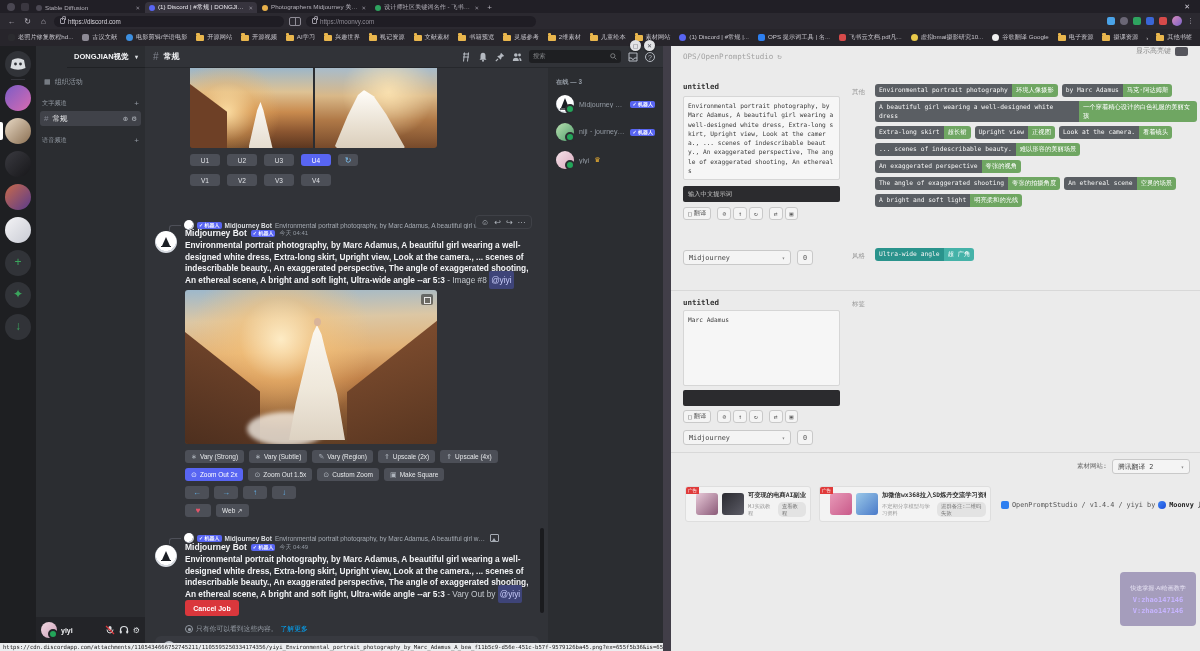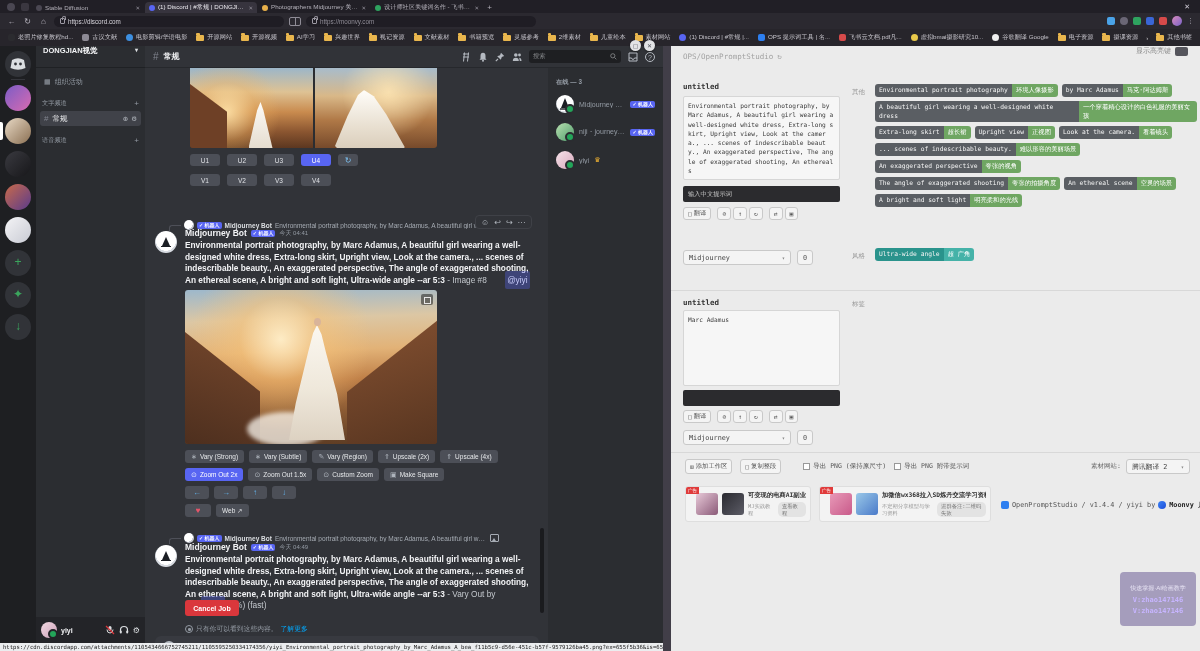--- a/index.html
+++ b/index.html
@@ -50,22 +50,22 @@
 
   
   #discord { left:0; top:46px; width:663px; height:605px; background:#313338; overflow:hidden; }
   #rail { left:0; top:0; width:36px; height:605px; background:#1e1f22; }
   .rico { position:absolute; left:5px; width:26px; height:26px; border-radius:50%; overflow:hidden; }
   .rico.util { background:#313338; color:#3ba55d; font-size:12px; text-align:center; line-height:25px; }
   .railsel { position:absolute; left:0; width:3px; height:18px; background:#fff; border-radius:0 2px 2px 0; }
   .raildiv { position:absolute; left:11px; top:33px; width:14px; height:1px; background:#35363c; }
 
   #dsidebar { left:36px; top:0; width:109px; height:605px; background:#2b2d31; }
-  .sb-head { height:22px; border-bottom:1px solid #1f2124; display:flex; align-items:flex-start;
-    padding:0 7px; color:#f2f3f5; font-size:7.5px; font-weight:bold; }
+  .sb-head { height:22px; border-bottom:1px solid #1f2124; display:flex; align-items:center;
+    padding:0 7px; color:#f2f3f5; font-size:7.5px; font-weight:bold;margin-left:31px; }
   .sb-head .chev { margin-left:auto; font-size:6px; color:#dbdee1; }
   .sb-item { display:flex; align-items:center; gap:4px; margin:7px 4px 0 4px; padding:0 4px;
     height:14px; color:#949ba4; font-size:7px; border-radius:3px; }
   .sb-sect { display:flex; align-items:center; margin:10px 6px 0 6px; color:#949ba4; font-size:6.2px; }
   .sb-sect .plus { margin-left:auto; font-size:8px; }
   .sb-chan { display:flex; align-items:center; gap:4px; margin:3px 4px 0 4px; padding:0 4px;
     height:15px; border-radius:3px; background:#404249; color:#f2f3f5; font-size:7.5px; }
   .sb-chan .hash { color:#80848e; font-size:8px; }
   .sb-chan .mini { margin-left:auto; color:#b5bac1; font-size:6.5px; display:flex; gap:3px; }
   #userpanel { position:absolute; left:0; bottom:8px; width:109px; height:26px; background:#232428;
@@ -126,21 +126,21 @@
     font-weight:bold; flex:none; }
   .mainav { position:absolute; left:10px; width:22px; height:22px; border-radius:50%;
     background:radial-gradient(circle at 50% 45%, #fff 60%, #d8dce2 61%); overflow:hidden; }
   .mainav svg { position:absolute; left:4px; top:4px; }
   .authrow { position:absolute; display:flex; align-items:center; gap:4px; }
   .botname { color:#f2f3f5; font-size:8.5px; font-weight:bold; }
   .ts { color:#949ba4; font-size:6px; }
   .msgtext { position:absolute; width:352px; font-size:8.3px; line-height:11.6px;
     color:#f2f3f5; font-weight:bold; }
   .dim { color:#c4c9ce; font-weight:normal; }
-  .mention { background:rgba(88,101,242,.35); color:#c9cdfb; border-radius:2px; padding:4px 2px; font-weight:normal;margin-left:16px; }
+  .mention { background:rgba(88,101,242,.35); color:#c9cdfb; border-radius:2px; padding:4px 2px; font-weight:normal; }
   .mjimage { position:absolute; left:40px; top:222px; width:252px; height:154px; border-radius:3px; overflow:hidden;
     background:
       radial-gradient(circle at 38% 32%, rgba(255,238,200,.95) 0%, rgba(248,195,120,.55) 22%, rgba(248,180,100,0) 48%),
       linear-gradient(178deg,#9db8cc 0%,#dcc7a4 20%,#e2b277 40%,#c08048 58%,#8a5a33 78%,#5a3a22 100%); }
   .mjimage::before { content:""; position:absolute; left:-15px; top:30px; width:90px; height:130px;
     background:linear-gradient(200deg,#7a4a2e,#4a2d1d); clip-path:polygon(0 0,100% 55%,100% 100%,0 100%); }
   .mjimage::after { content:""; position:absolute; right:-20px; top:15px; width:110px; height:145px;
     background:linear-gradient(160deg,#8a5433,#54331f); clip-path:polygon(100% 0,0 60%,0 100%,100% 100%); }
   .bride { position:absolute; left:104px; top:28px; width:56px; height:122px; z-index:1; }
   .bride .head { position:absolute; left:25px; top:0; width:7px; height:8px; border-radius:50%;
@@ -831,41 +831,23 @@
     <div class="modelrow" style="top:384px">
       <span class="select" style="width:108px">
         <span>Midjourney</span>
         <span class="car">▾</span>
       </span>
       <span class="countbtn">0</span>
     </div>
 
     <div class="opsdiv" style="top:406px"></div>
 
-    <div class="abs" style="left:14px;top:413px;display:flex;gap:8px;align-items:center">
-      <span class="opsbtn" style="height:15px">
-          <span>⊞</span>
-          <span>添加工作区</span>
-        </span>
-      <span class="opsbtn" style="height:15px">
-          <span>□</span>
-          <span>复制整段</span>
-        </span>
-      <span class="cb" style="margin-left:14px">
-          <span class="cbbox"></span>
-          <span>导出 PNG (保持原尺寸)</span>
-        </span>
-      <span class="cb">
-          <span class="cbbox"></span>
-          <span>导出 PNG 附带提示词</span>
-        </span>
-    </div>
     <div class="abs" style="right:10px;top:413px;display:flex;gap:5px;align-items:center">
       <span style="font-size:6.5px;color:#666">素材网站:</span>
-      <span class="select" style="width:64px">
+      <span class="select" style="width:78px">
         <span>腾讯翻译 2</span>
         <span class="car">▾</span>
       </span>
     </div>
 
     <div class="ad" style="left:14px;width:126px">
       <span class="adtag">广告</span>
       <span class="thumb" style="background:linear-gradient(135deg,#e8c9d8,#8a5a78)"></span>
       <span class="thumb" style="background:linear-gradient(135deg,#2a2a30,#5c5c66)"></span>
       <span class="adtxt">

